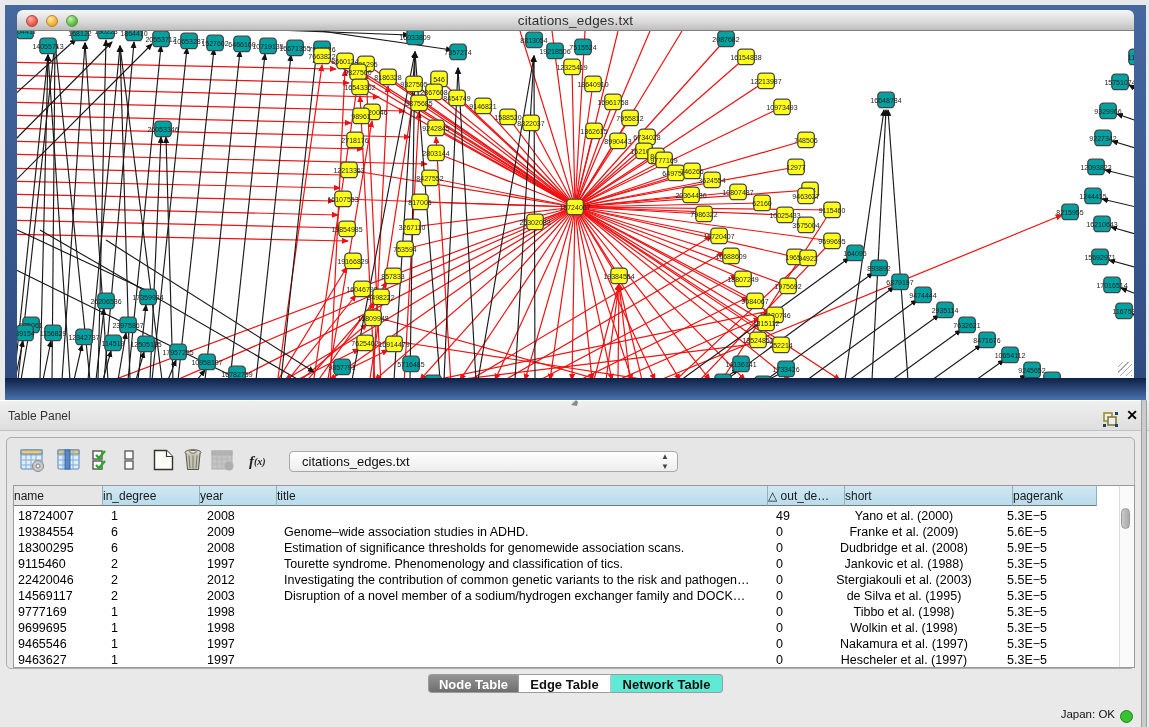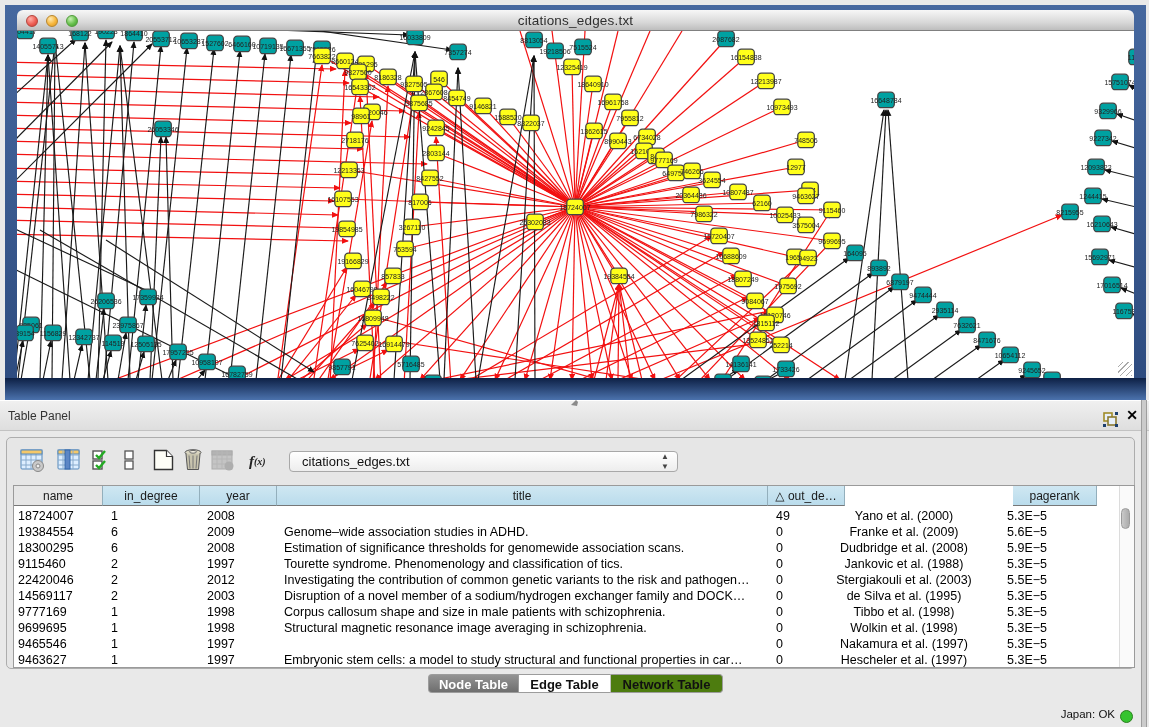--- a/index.html
+++ b/index.html
@@ -23,31 +23,31 @@
 #phead .t{position:absolute;left:8px;top:8px;font-size:12px;color:#333}
 #phx{right:11px;top:6px;font-size:14px;font-weight:bold;color:#000}
 #phf{right:31px;top:11px}
 #panel{left:6px;top:437px;width:1129px;height:232px;background:#e6e6e6;border:1px solid #adadad;border-radius:5px}
 #dd{left:289px;top:451px;width:389px;height:21px;background:linear-gradient(#fff,#ededed);
  border:1px solid #a8a8a8;border-radius:4px;font-size:13px;color:#111;line-height:19px;padding-left:12px}
 #dda{right:8px;top:0;height:21px;font-size:8px;color:#444;line-height:10px;text-align:center}
 
 #tbl{left:13px;top:485px;width:1122px;height:183px;background:#fff;border:1px solid #9a9a9a;overflow:hidden}
 .hc{position:absolute;top:0;height:20px;background:linear-gradient(#cfe7f2,#badcec);
- border-right:1px solid #93afbc;font-size:12px;color:#1a1a1a;text-align:center;line-height:20px;border-bottom:1px solid #777}
+ border-right:1px solid #93afbc;font-size:12px;color:#1a1a1a;line-height:20px;border-bottom:1px solid #777}
 .row{position:absolute;left:0;width:1105px;height:16px;font-size:12.5px;color:#000}
 .row span{position:absolute;top:0;line-height:16px;white-space:nowrap}
 .row .ctr{text-align:center}
 #sb{left:1119px;top:486px;width:15px;height:181px;background:#fafafa;border-left:1px solid #dcdcdc}
 #sbt{left:1121px;top:508px;width:9px;height:21px;background:linear-gradient(90deg,#c9c9c9,#ababab);border-radius:5px;border:1px solid #9a9a9a}
 
 .tab{top:674px;height:19px;font-size:13px;font-weight:bold;line-height:19px;text-align:center;border:1px solid #9c9c9c}
 #tab1{left:428px;width:90px;background:linear-gradient(#949494,#6e6e6e);color:#fff;border-radius:4px 0 0 4px;border-right:none}
 #tab2{left:518px;width:93px;background:#fff;color:#111;border-right:1px solid #c2c2c2}
-#tab3{left:611px;width:112px;background:#4d7c0f;color:#111;border-left:none;border-radius:0 4px 4px 0}
+#tab3{left:611px;width:112px;background:#5eead4;color:#111;border-left:none;border-radius:0 4px 4px 0}
 #mem{right:34px;top:708px;font-size:11.5px;color:#111}
 #memdot{right:16px;top:710px;width:13px;height:13px;border-radius:50%;background:#35c42f;border:1.5px solid #2b7f1f}
 #rband{left:1141px;top:400px;width:6px;height:327px;background:#cbcbcb;border-left:1px solid #9e9e9e;border-right:1px solid #9e9e9e}
 .ticon{position:absolute;top:449px}
 </style></head><body>
 <div class="abs" id="frame"></div>
 <div class="abs" id="bottomband"></div>
 <div class="abs" id="canvas"><svg width="1117" height="349" viewBox="17 31 1117 349">
 <defs>
 <marker id="ra" markerWidth="7" markerHeight="7" refX="5.2" refY="2.6" orient="auto">
@@ -625,20 +625,21 @@
 <text x="229" y="17" font-family="Liberation Serif,serif" font-style="italic" font-weight="bold" font-size="15" fill="#222">f</text>
 <text x="234" y="16" font-family="Liberation Serif,serif" font-style="italic" font-weight="bold" font-size="10" fill="#222">(x)</text>
 </svg>
 <div class="abs" id="dd">citations_edges.txt<div class="abs" id="dda">▲<br>▼</div></div>
 <div class="abs" id="tbl">
 <div class="hc" style="left:0px;width:89px;background:#e6e6e6">name</div>
 <div class="hc" style="left:89px;width:97px">in_degree</div>
 <div class="hc" style="left:186px;width:77px">year</div>
 <div class="hc" style="left:263px;width:491px">title</div>
 <div class="hc" style="left:754px;width:77px">△ out_de…</div>
+<div class="hc" style="left:831px;width:168px">short</div>
 <div class="hc" style="left:999px;width:84px">pagerank</div>
 <div class="row" style="top:22px">
 <span style="left:4px">18724007</span>
       <span style="left:97px">1</span>
       <span style="left:193px">2008</span>
       <span style="left:762px">49</span>
 <span class="ctr" style="left:820px;width:140px">Yano et al. (2000)</span>
       <span style="left:993px">5.3E−5</span>
     </div>
     <div class="row" style="top:38px">
@@ -683,47 +684,44 @@
       <span style="left:193px">2003</span>
 <span style="left:270px">Disruption of a novel member of a sodium/hydrogen exchanger family and DOCK…</span>
       <span style="left:762px">0</span>
 <span class="ctr" style="left:820px;width:140px">de Silva et al. (1995)</span>
       <span style="left:993px">5.3E−5</span>
     </div>
     <div class="row" style="top:118px">
 <span style="left:4px">9777169</span>
       <span style="left:97px">1</span>
       <span style="left:193px">1998</span>
-<span style="left:270px">Corpus callosum shape and size in male patients with schizophrenia.</span>
       <span style="left:762px">0</span>
 <span class="ctr" style="left:820px;width:140px">Tibbo et al. (1998)</span>
       <span style="left:993px">5.3E−5</span>
     </div>
     <div class="row" style="top:134px">
 <span style="left:4px">9699695</span>
       <span style="left:97px">1</span>
       <span style="left:193px">1998</span>
-<span style="left:270px">Structural magnetic resonance image averaging in schizophrenia.</span>
       <span style="left:762px">0</span>
 <span class="ctr" style="left:820px;width:140px">Wolkin et al. (1998)</span>
       <span style="left:993px">5.3E−5</span>
     </div>
     <div class="row" style="top:150px">
 <span style="left:4px">9465546</span>
       <span style="left:97px">1</span>
       <span style="left:193px">1997</span>
       <span style="left:762px">0</span>
 <span class="ctr" style="left:820px;width:140px">Nakamura et al. (1997)</span>
       <span style="left:993px">5.3E−5</span>
     </div>
     <div class="row" style="top:166px">
 <span style="left:4px">9463627</span>
       <span style="left:97px">1</span>
       <span style="left:193px">1997</span>
-<span style="left:270px">Embryonic stem cells: a model to study structural and functional properties in car…</span>
       <span style="left:762px">0</span>
 <span class="ctr" style="left:820px;width:140px">Hescheler et al. (1997)</span>
       <span style="left:993px">5.3E−5</span>
     </div>
 </div>
 <div class="abs" id="sb"></div>
 <div class="abs" id="sbt"></div>
 <div class="abs tab" id="tab1">Node Table</div>
 <div class="abs tab" id="tab2">Edge Table</div>
 <div class="abs tab" id="tab3">Network Table</div>

